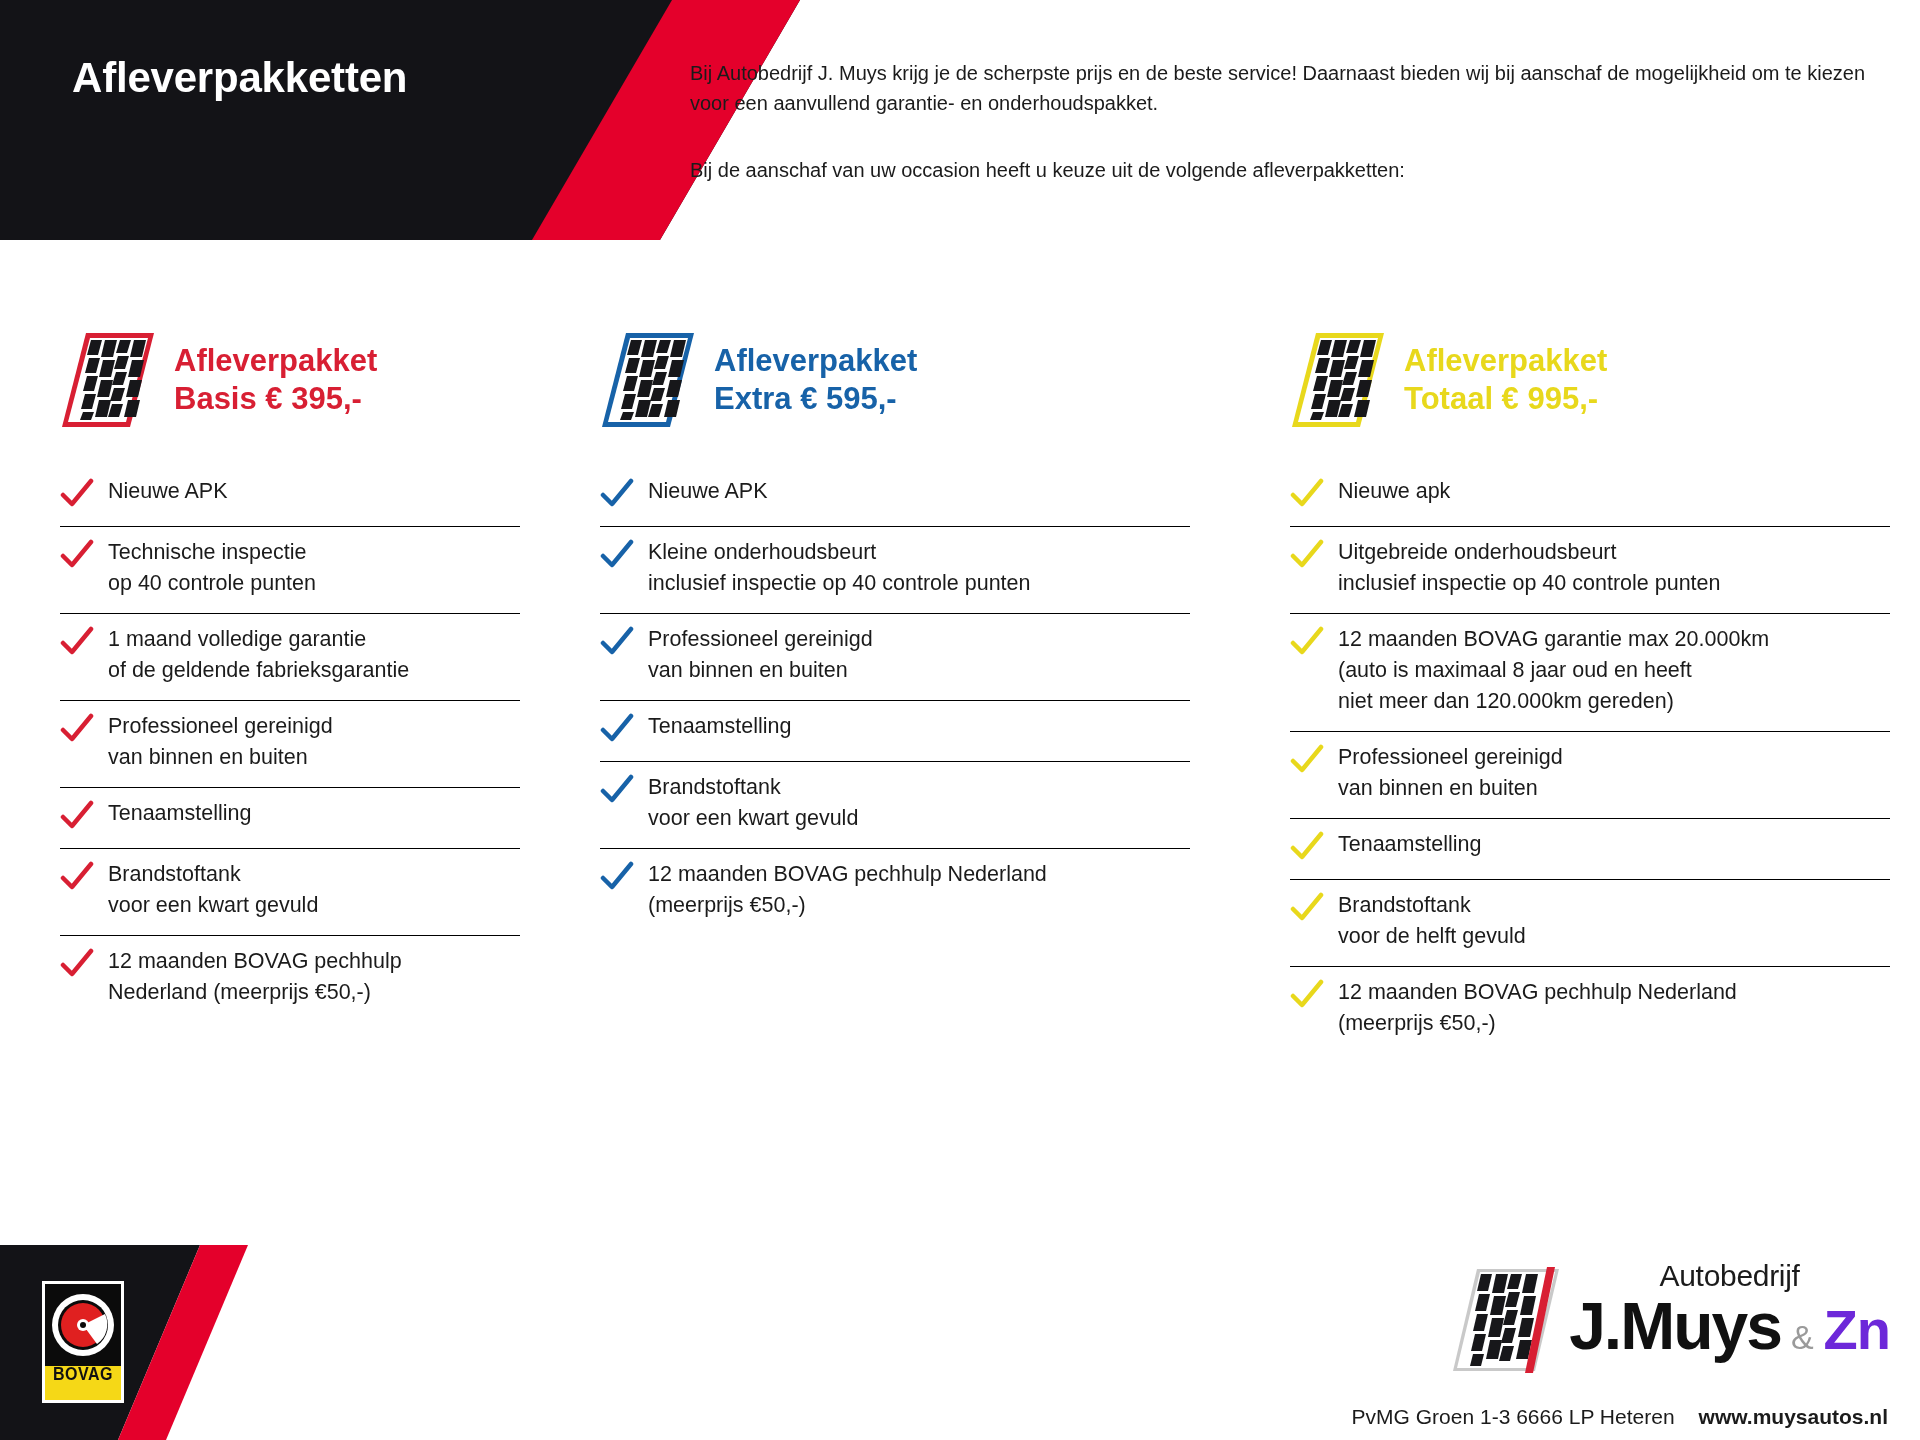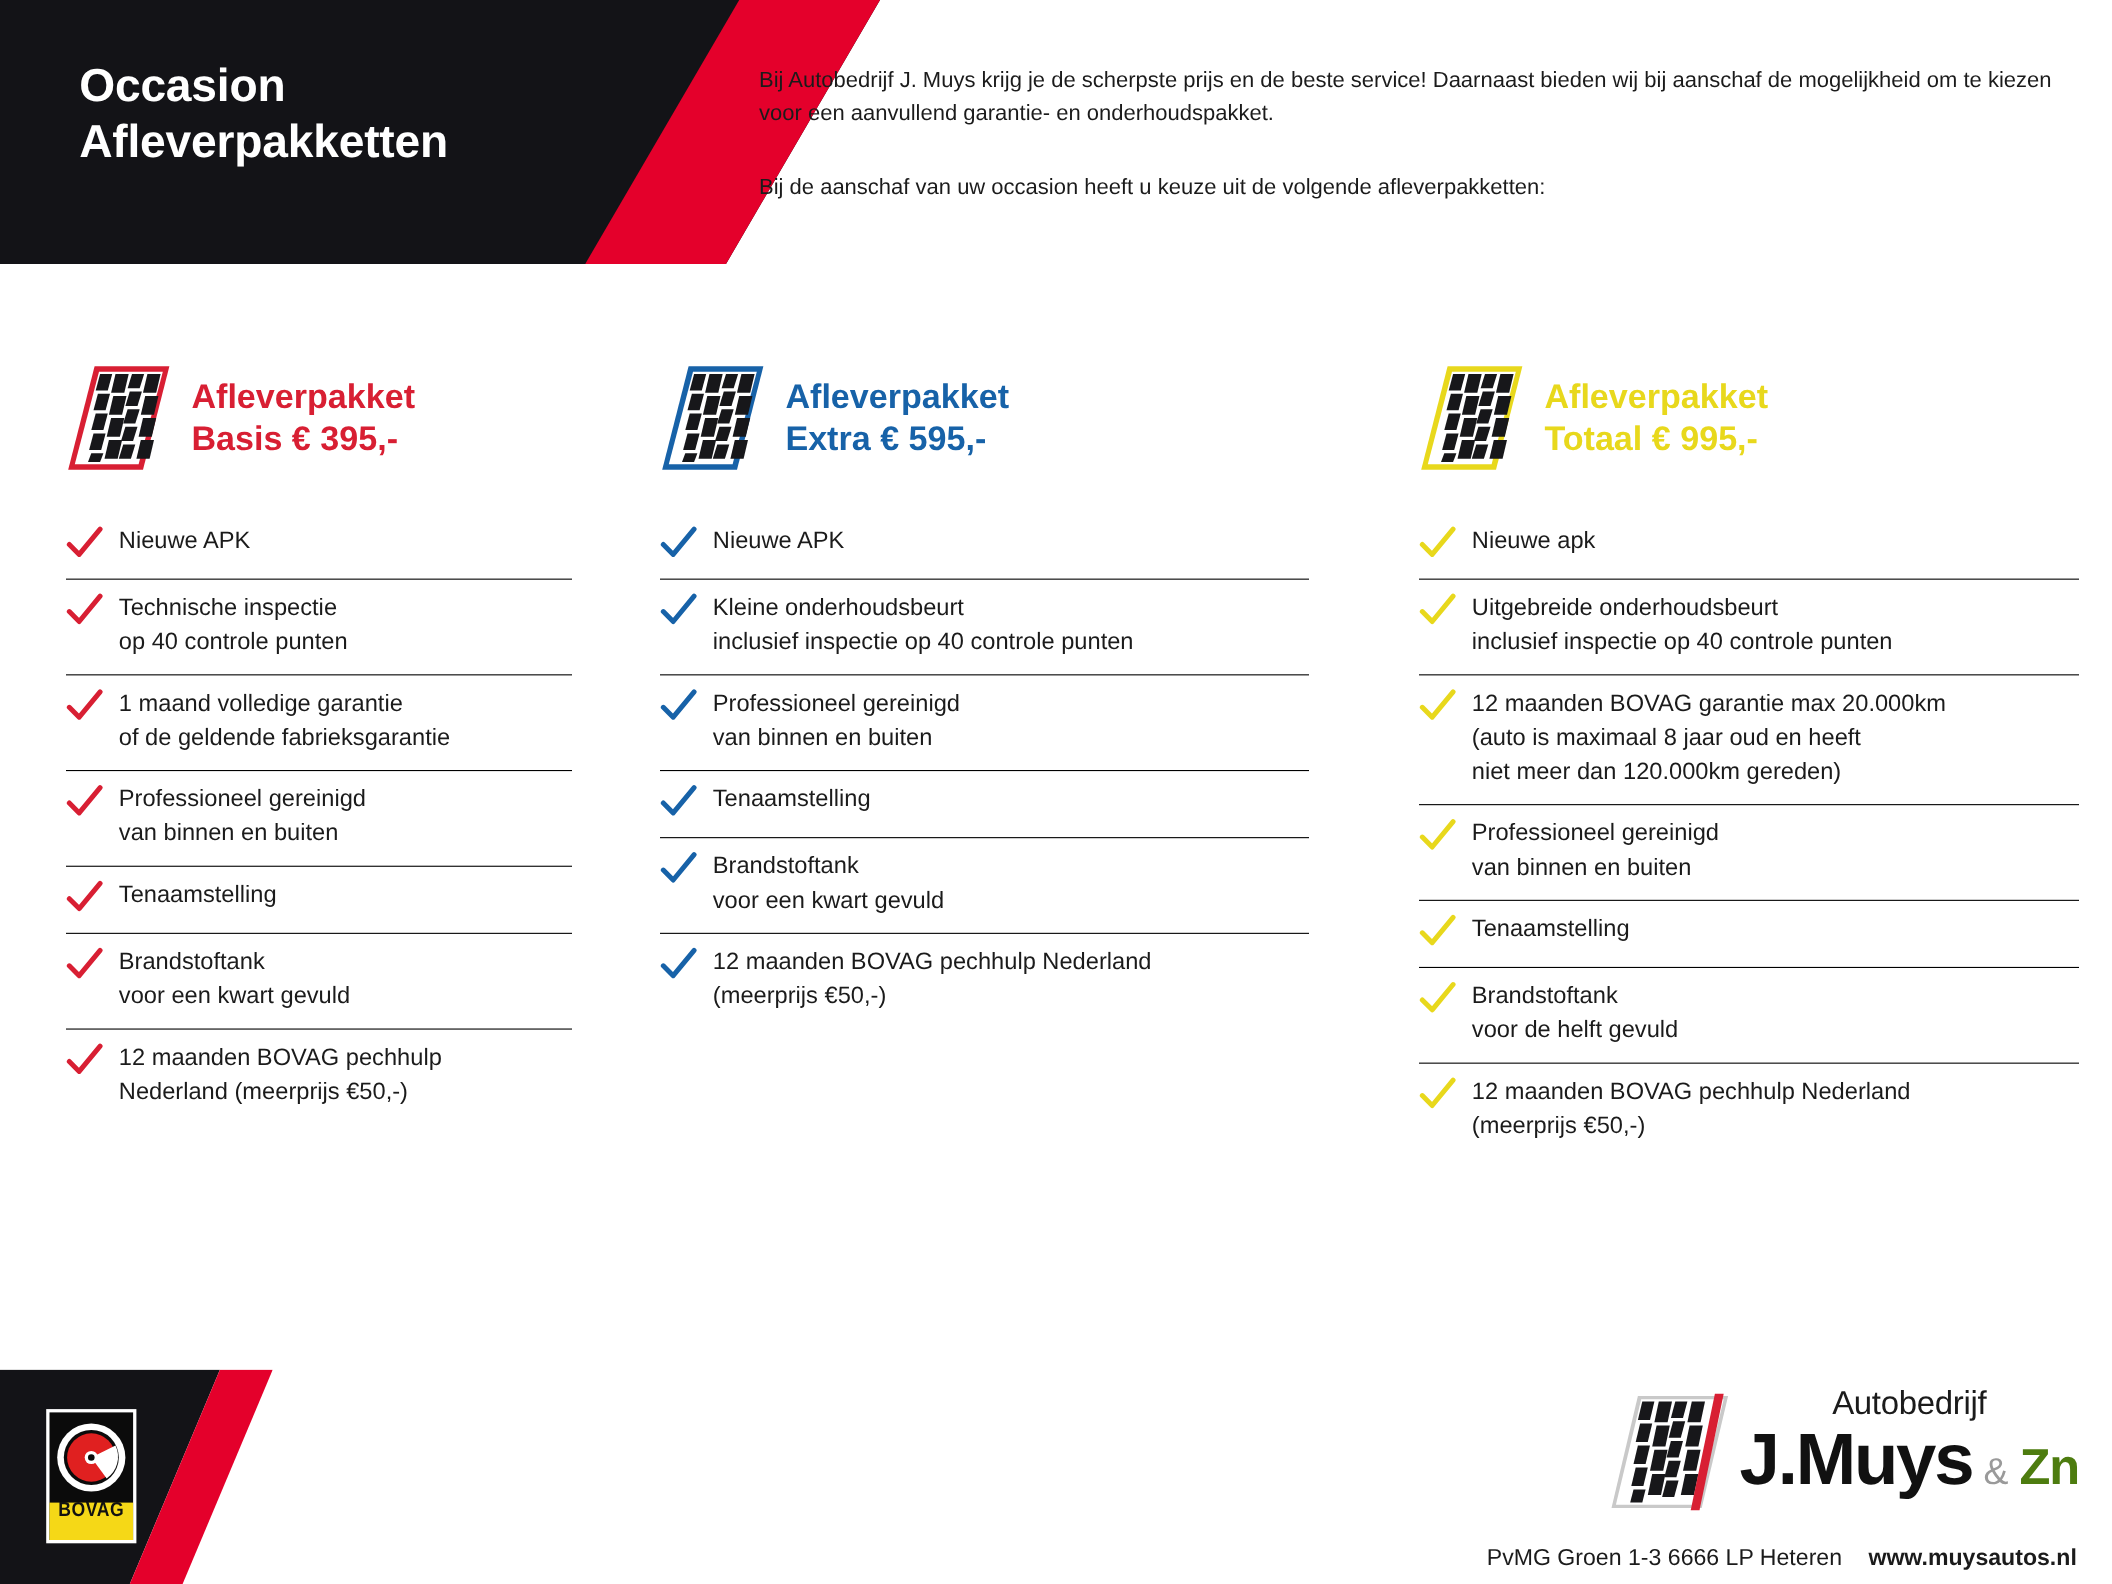--- a/index.html
+++ b/index.html
@@ -104,37 +104,36 @@
   }
   .brand-tire{width:118px;height:118px;flex:0 0 118px;margin-top:6px;}
   .brand-tire svg{display:block;}
   .brand-text{padding-top:6px;}
   .brand-line1{font-size:30px;color:#1b1b1b;line-height:1;letter-spacing:-0.3px;text-align:center;}
   .brand-line2{
     display:flex;align-items:baseline;gap:10px;margin-top:2px;
   }
   .brand-muys{font-size:66px;font-weight:bold;color:#111;line-height:1.02;letter-spacing:-2px;}
   .brand-amp{font-size:34px;color:#9a9a9a;line-height:1;}
-  .brand-zn{font-size:46px;font-weight:bold;color:#4d7c0f;line-height:1;letter-spacing:-1px;}
+  .brand-zn{font-size:56px;font-weight:bold;color:#6d28d9;line-height:1;letter-spacing:-1px;}
 
   .addr{
     position:absolute;right:32px;top:160px;
     display:flex;gap:24px;align-items:baseline;
     font-size:21px;color:#1b1b1b;
   }
   .addr .site{font-weight:bold;}
 </style>
 </head>
 <body>
 
 <div class="header">
   <div class="hdr-black"></div>
   <div class="hdr-red"></div>
   <div class="hdr-title">
-    <div>Occasion</div>
     <div>Afleverpakketten</div>
   </div>
   <div class="intro">
     <p class="p1">Bij Autobedrijf J. Muys krijg je de scherpste prijs en de beste service! Daarnaast bieden wij bij aanschaf de mogelijkheid om te kiezen voor een aanvullend garantie- en onderhoudspakket.</p>
     <p class="p2">Bij de aanschaf van uw occasion heeft u keuze uit de volgende afleverpakketten:</p>
   </div>
 </div>
 
 <div class="cols">
 

